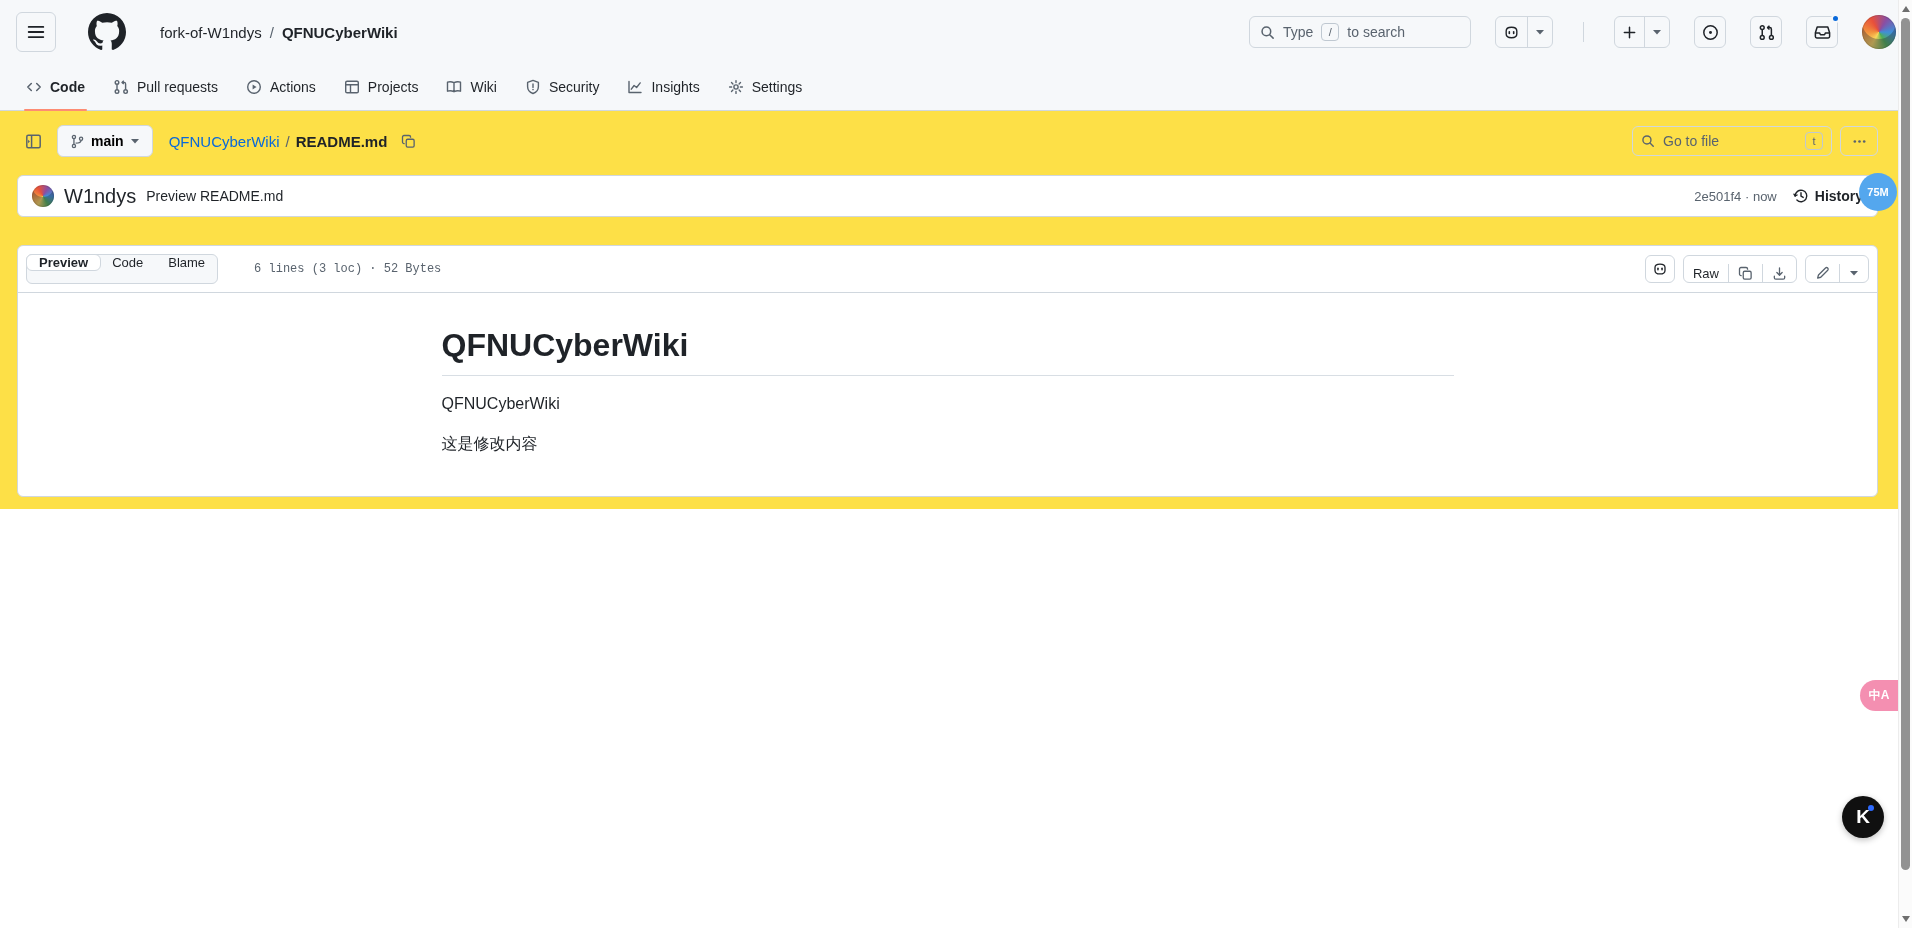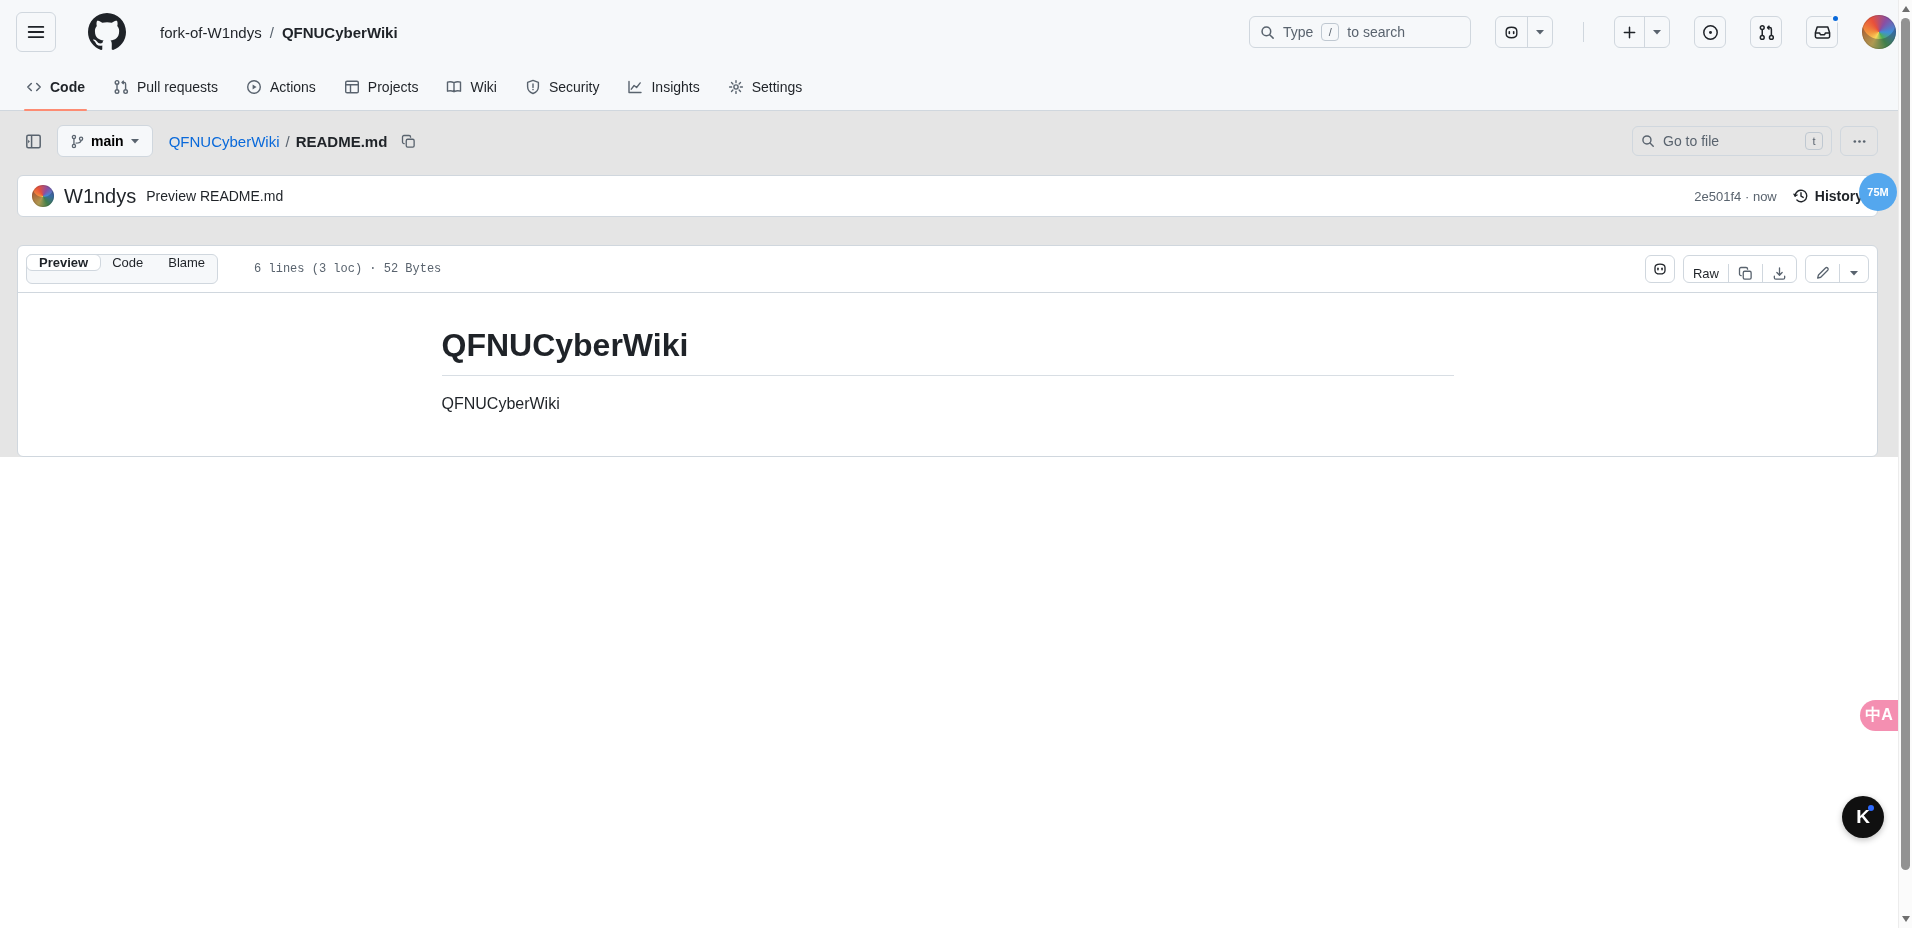--- a/index.html
+++ b/index.html
@@ -62,21 +62,21 @@
     font-size:14px; color:#1f2328; cursor:pointer; position:relative; text-decoration:none;
   }
   .repo-tab .underline { display:none; }
   .repo-tab.active { font-weight:600; }
   .repo-tab.active .underline {
     display:block; position:absolute; left:8px; right:8px; bottom:-1px; height:2px;
     border-radius:3px; background:#fd8c73;
   }
 
   
-  .main { padding:14px 34px 0 17px; background:#e5e5e5; }
+  .main { padding:14px 34px 12px 17px; background:#fde047; }
 
   .file-header-row { display:flex; align-items:center; gap:8px; margin-bottom:18px; }
   .branch-btn {
     height:32px; display:flex; align-items:center; gap:6px; padding:0 12px;
     border:1px solid #d0d7de; border-radius:6px; background:#f6f8fa; cursor:pointer;
     font-size:14px; font-weight:600; flex:none;
   }
   .file-crumb { display:flex; align-items:center; gap:6px; font-size:15px; margin-left:8px; white-space:nowrap; }
   .file-crumb .link { color:#0969da; cursor:pointer; text-decoration:none; }
   .file-crumb .sep { color:#59636e; }
@@ -139,23 +139,23 @@
   .markdown { max-width:1012px; margin:0 auto; }
   .markdown h1 {
     font-size:32px; font-weight:600; padding-bottom:10px; margin-bottom:16px;
     border-bottom:1px solid #d8dee4; line-height:1.25;
   }
   .markdown p { font-size:16px; line-height:1.5; margin-bottom:16px; }
   .markdown p:last-child { margin-bottom:0; }
 
   
   .float-translate {
-    position:absolute; right:14px; top:700px; width:38px; height:31px;
+    position:absolute; right:14px; top:680px; width:38px; height:31px;
     border-radius:16px 0 0 16px; background:#f48fb1; color:#fff;
-    display:flex; align-items:center; justify-content:center; font-size:16px; font-weight:700;
+    display:flex; align-items:center; justify-content:center; font-size:12px; font-weight:700;
     cursor:pointer; z-index:6;
   }
   .float-k {
     position:absolute; right:28px; top:796px; width:42px; height:42px; border-radius:50%;
     background:#101010; color:#fff; display:flex; align-items:center; justify-content:center;
     font-size:19px; font-weight:800; cursor:pointer; z-index:6;
     box-shadow:0 2px 6px rgba(0,0,0,.25);
   }
   .float-k .kdot { position:absolute; top:9px; right:10px; width:6px; height:6px; border-radius:50%; background:#2e6bff; }
 
@@ -497,20 +497,21 @@
               </span>
             </span>
           </div>
         </div>
       </div>
 
       <div class="markdown-wrap">
         <article class="markdown">
           <h1>QFNUCyberWiki</h1>
           <p>QFNUCyberWiki</p>
+          <p>这是修改内容</p>
         </article>
       </div>
     </div>
   </main>
 
   <div class="badge-75m">75M</div>
   <div class="float-translate">中A</div>
   <div class="float-k">
     <span>K</span>
     <span class="kdot"></span>

